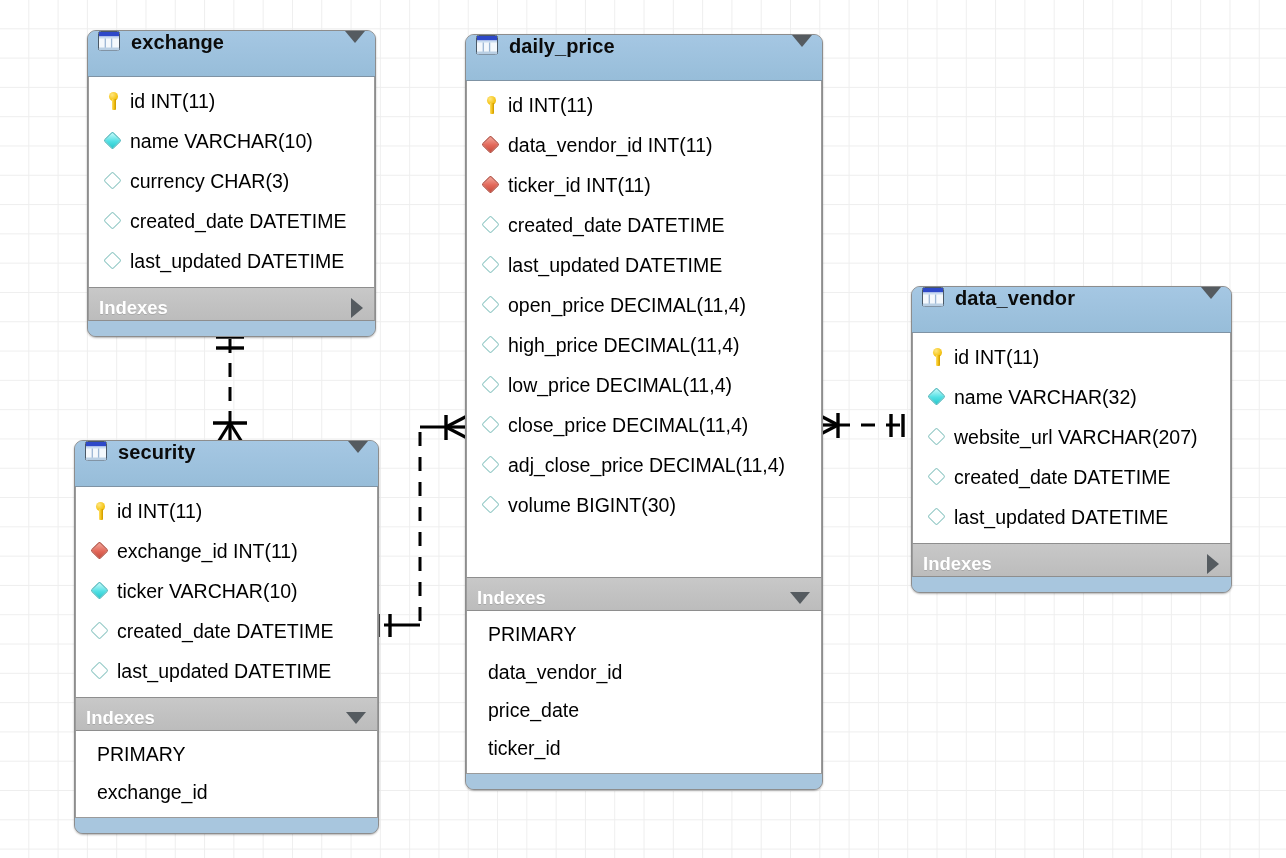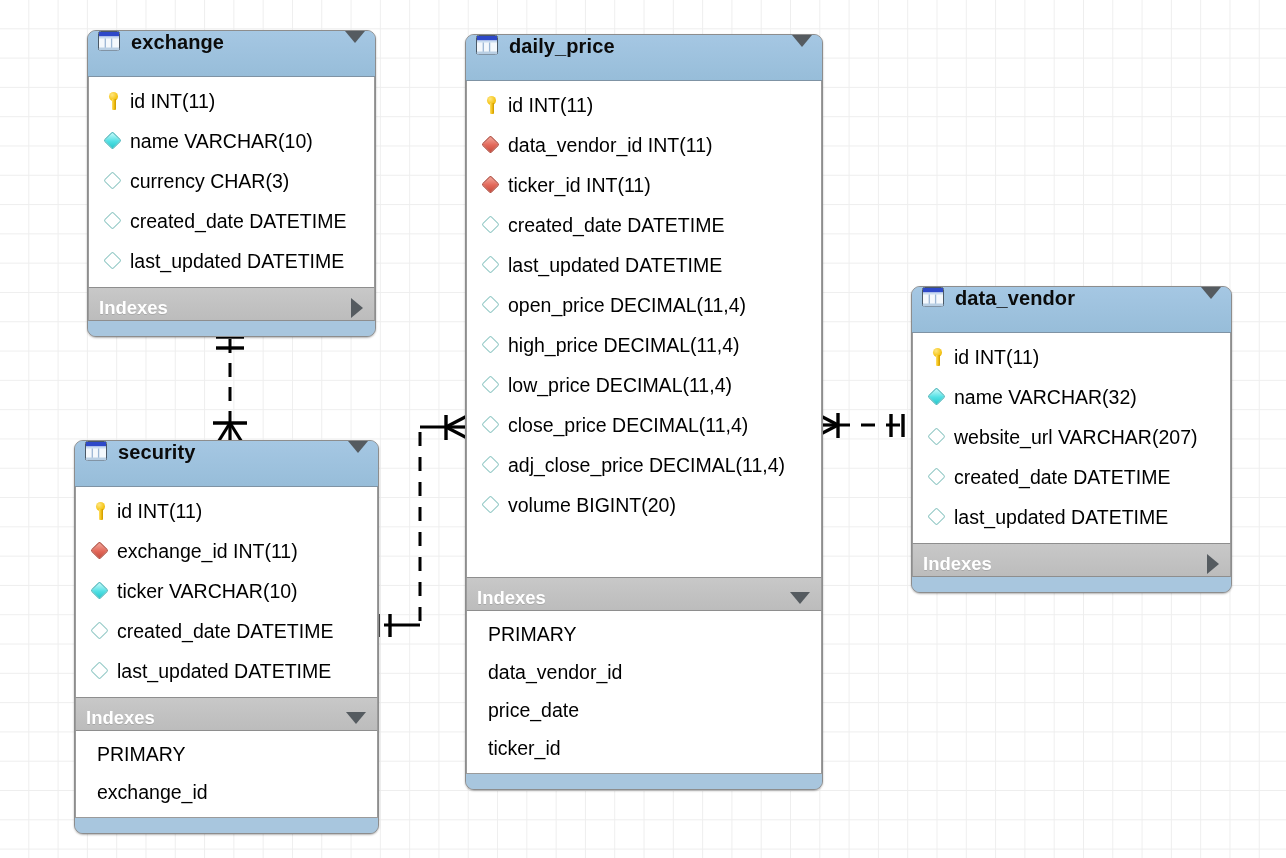--- a/index.html
+++ b/index.html
@@ -373,21 +373,21 @@
         <div class="col-row">
           <span class="ic ic-null">
             <span class="dia"></span>
           </span>
           <span class="col-label">adj_close_price DECIMAL(11,4)</span>
         </div>
         <div class="col-row">
           <span class="ic ic-null">
             <span class="dia"></span>
           </span>
-          <span class="col-label">volume BIGINT(20)</span>
+          <span class="col-label">volume BIGINT(30)</span>
         </div>
         <div style="height: 46px;"></div>
       </div>
       <div class="idx-bar">
         <span class="idx-title">Indexes</span>
         <span class="idx-arrow-down"></span>
       </div>
       <div class="idx-list">
         <div class="idx-row">PRIMARY</div>
         <div class="idx-row">data_vendor_id</div>

